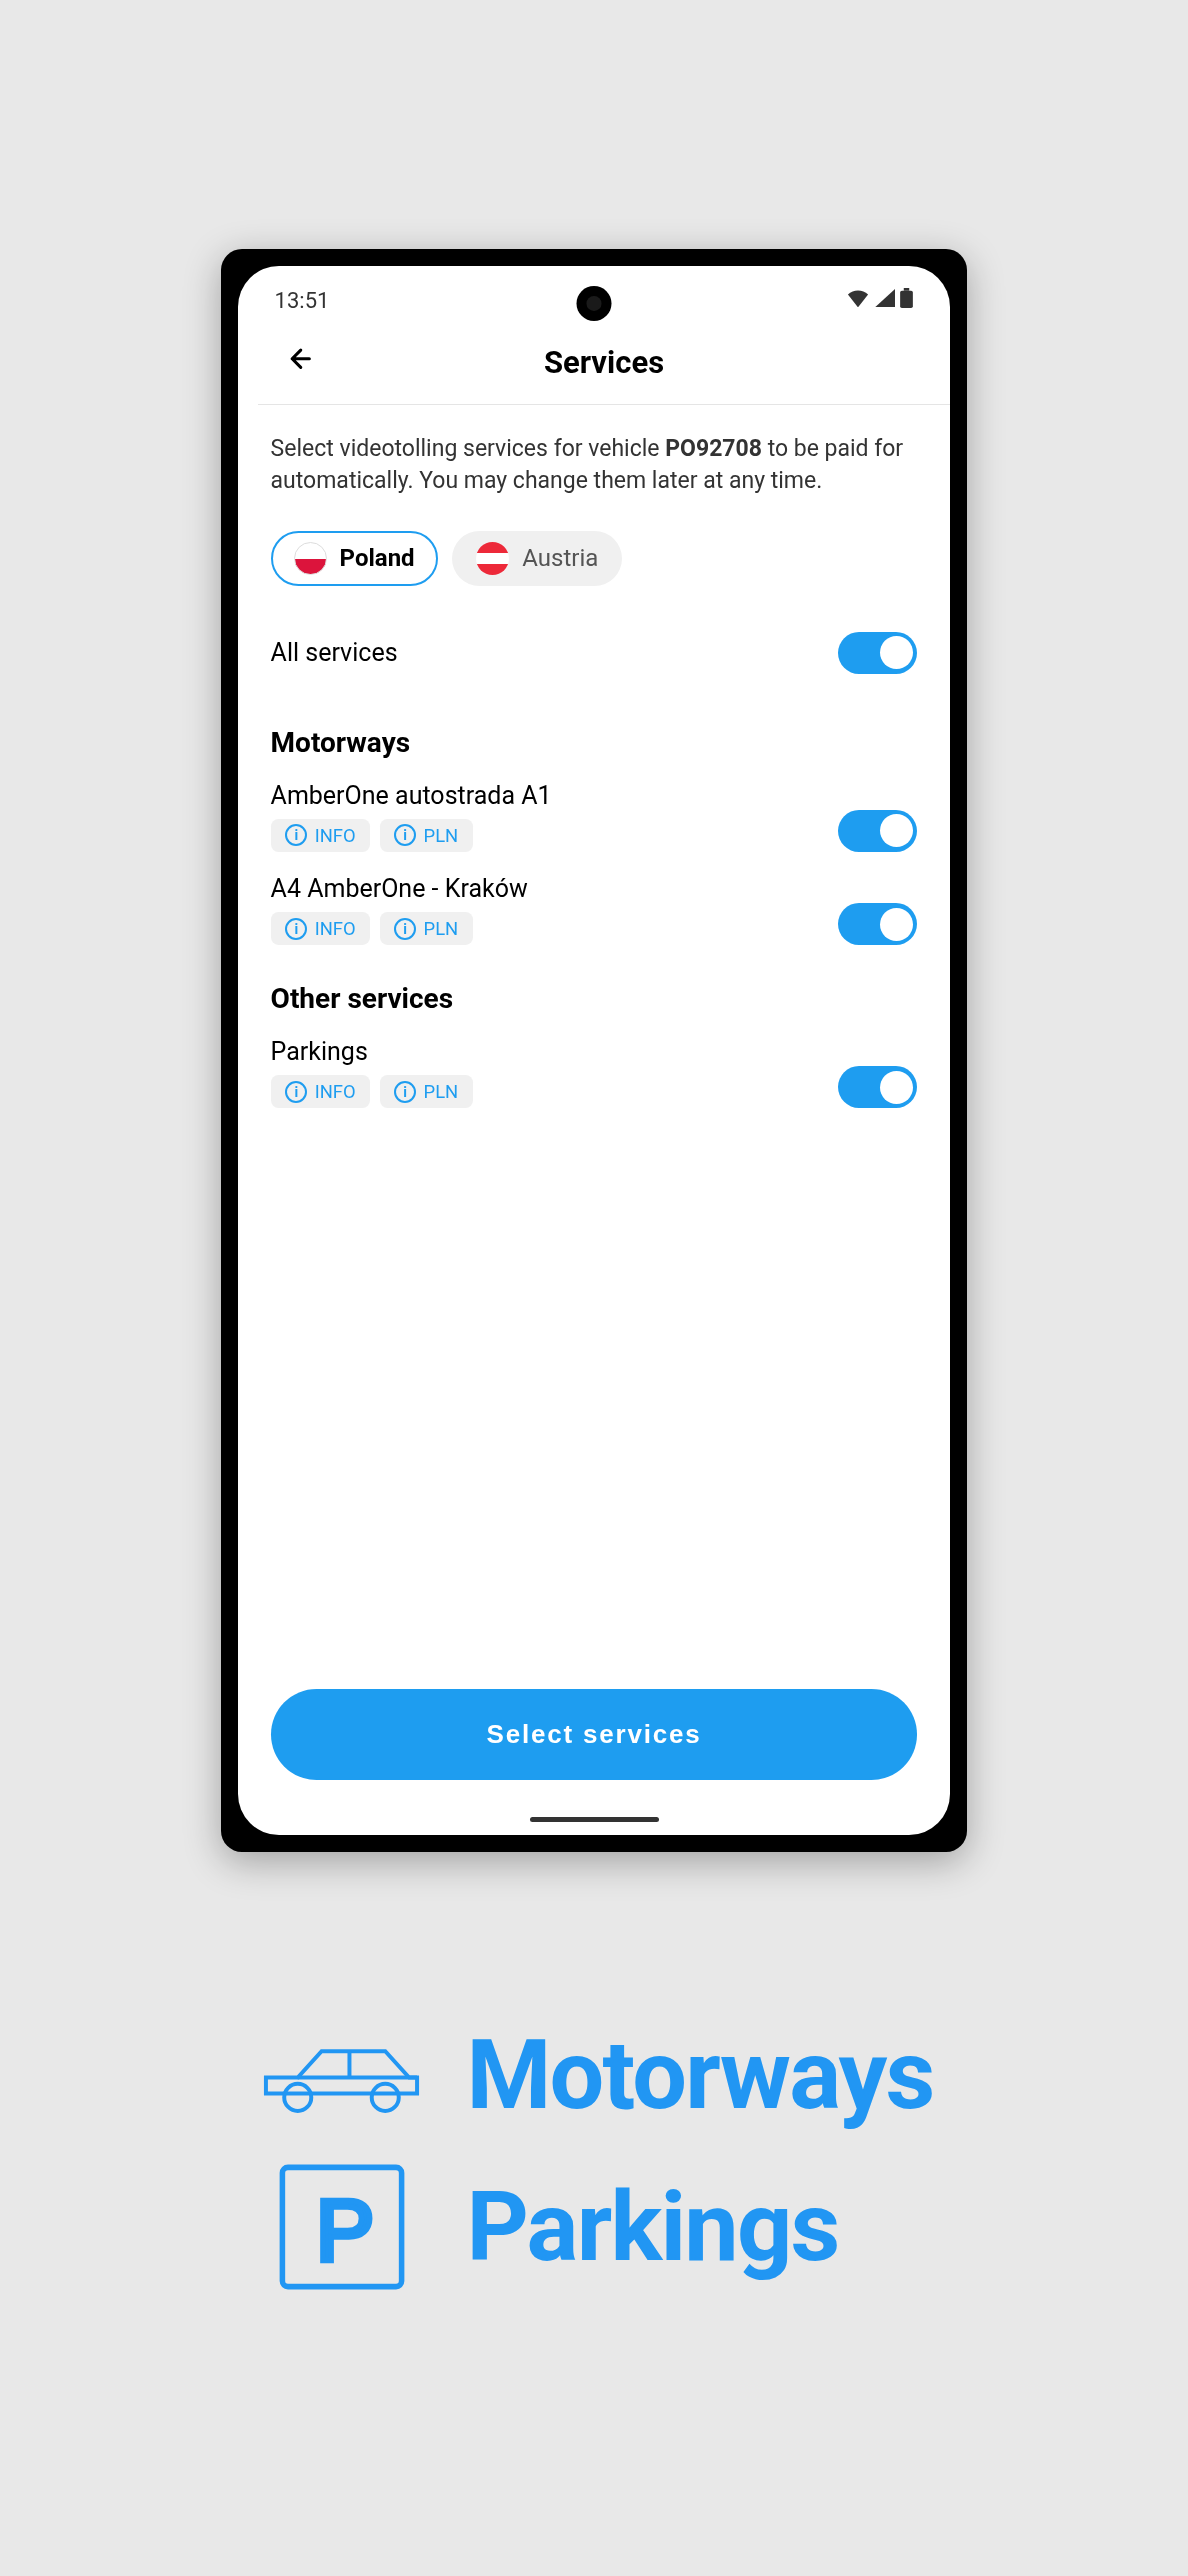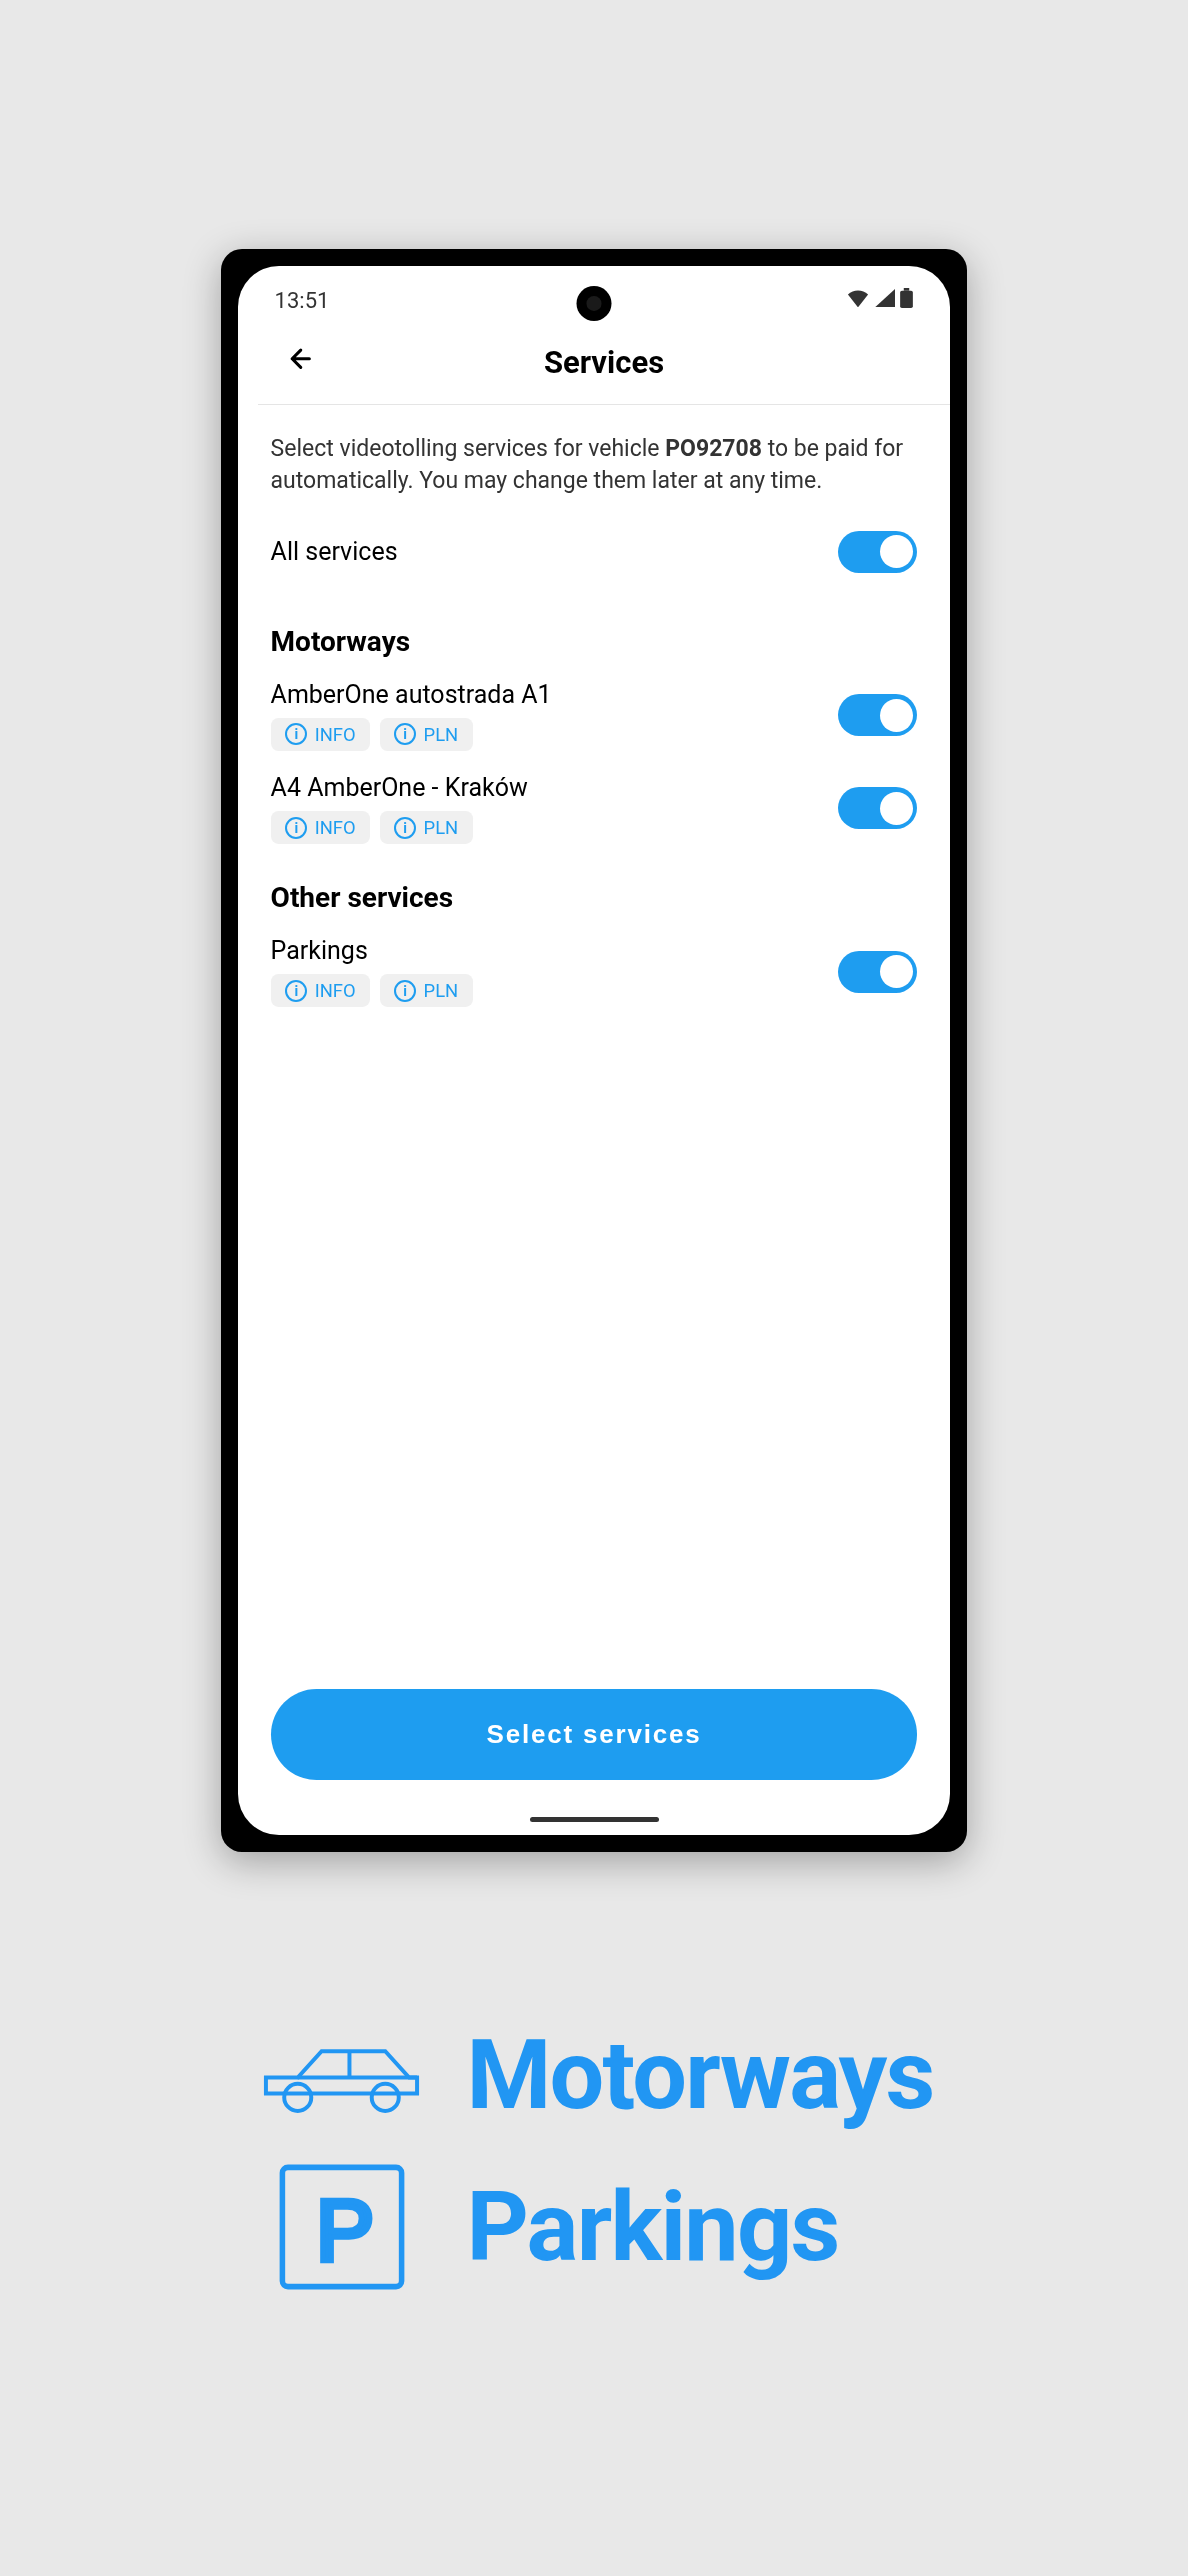--- a/index.html
+++ b/index.html
@@ -210,21 +210,21 @@
     
     .service-name {
       font-size: 25px;
       color: #000;
       margin-bottom: 9.2px;
     }
     
     .service-item-header {
       display: flex;
       justify-content: space-between;
-      align-items: center;
+      align-items: flex-end;
     }
     
     .chips {
       display: flex;
       gap: 9.2px;
     }
     
     .chip {
       display: flex;
       align-items: center;
@@ -362,20 +362,30 @@
       </span>
       <span class="header-title">Services</span>
     </div>
 
     <div class="content">
 
       <div class="intro-text">
         <span>Select videotolling services for vehicle </span><span class="vehicle-id">PO92708</span><span> to be paid for automatically. You may change them later at any time.</span>
       </div>
 
+      <div class="country-tabs">
+        <div class="country-tab active">
+          <span class="flag flag-poland"></span>
+          <span>Poland</span>
+        </div>
+        <div class="country-tab">
+          <span class="flag flag-austria"></span>
+          <span>Austria</span>
+        </div>
+      </div>
 
       <div class="service-row all-services-row">
         <span>All services</span>
         <div class="toggle"></div>
       </div>
 
       <div class="section-title">Motorways</div>
 
       <div class="service-item">
         <div class="service-item-header">

